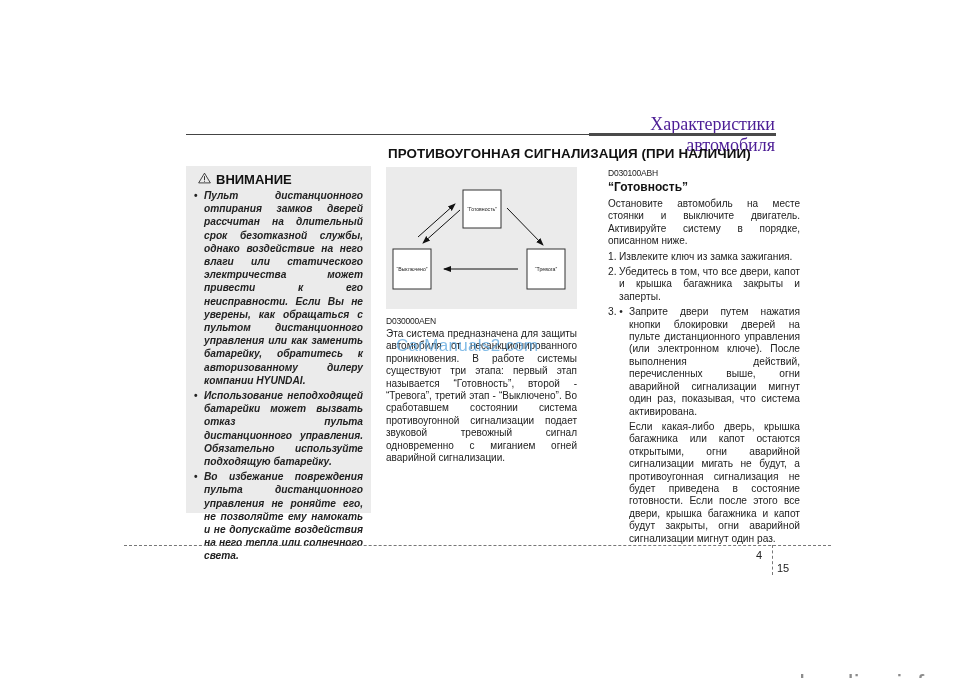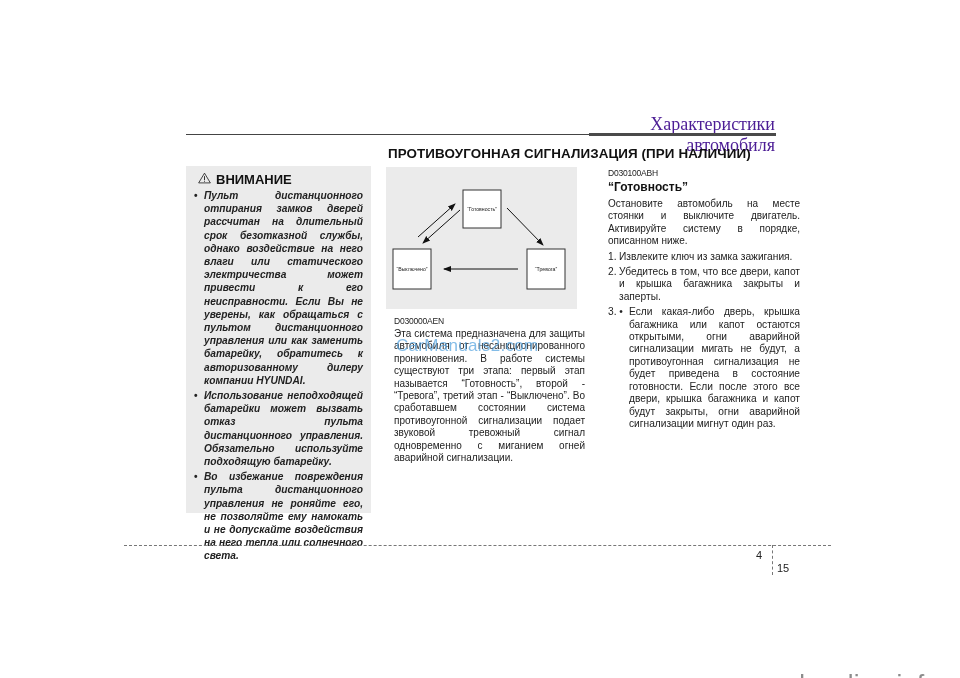--- a/index.html
+++ b/index.html
@@ -38,21 +38,21 @@
     .warning-item .bullet { position: absolute; left: 0; top: 0; font-style: normal; }
 
     
     .diagram {
       position: absolute; left: 386px; top: 167px; width: 191px; height: 142px;
       background: #ebebeb;
     }
     .diagram svg { width: 100%; height: 100%; }
 
     
-    .mid-col { position: absolute; left: 386px; top: 316px; width: 191px; margin-left: 8px; }
+    .mid-col { position: absolute; left: 386px; top: 316px; width: 191px; }
     .code { font-size: 8.5px; color: #222; margin-bottom: 2px; letter-spacing: -0.2px; }
     .body-text { font-size: 10px; line-height: 12.4px; text-align: justify; color: #222; }
 
     .watermark {
       position: absolute; left: 396px; top: 336px; font-size: 17px; color: #5aa6e0;
       opacity: 0.75; font-weight: normal; letter-spacing: 0.3px; pointer-events: none;
     }
 
     
     .right-col { position: absolute; left: 608px; top: 168px; width: 192px; }
@@ -156,20 +156,21 @@
   <div class="num-item">
     <span class="num">1.</span>
     <span>Извлеките ключ из замка зажигания.</span>
   </div>
   <div class="num-item">
     <span class="num">2.</span>
     <span>Убедитесь в том, что все двери, капот и крышка багажника закрыты и заперты.</span>
   </div>
   <div class="sub-bullet-item">
     <span class="num">3. •</span>
+    <span>Заприте двери путем нажатия кнопки блокировки дверей на пульте дистанционного управления (или электронном ключе). После выполнения действий, перечисленных выше, огни аварийной сигнализации мигнут один раз, показывая, что система активирована.</span>
   </div>
   <p class="indent-para">Если какая-либо дверь, крышка багажника или капот остаются открытыми, огни аварийной сигнализации мигать не будут, а противоугонная сигнализация не будет приведена в состояние готовности. Если после этого все двери, крышка багажника и капот будут закрыты, огни аварийной сигнализации мигнут один раз.</p>
 </div>
 
 <div class="footer-dash"></div>
 <div class="footer-vdash"></div>
 <div class="page-chapter">4</div>
 <div class="page-number">15</div>
 
 <div class="site-watermark">carmanualsonline.info</div>

